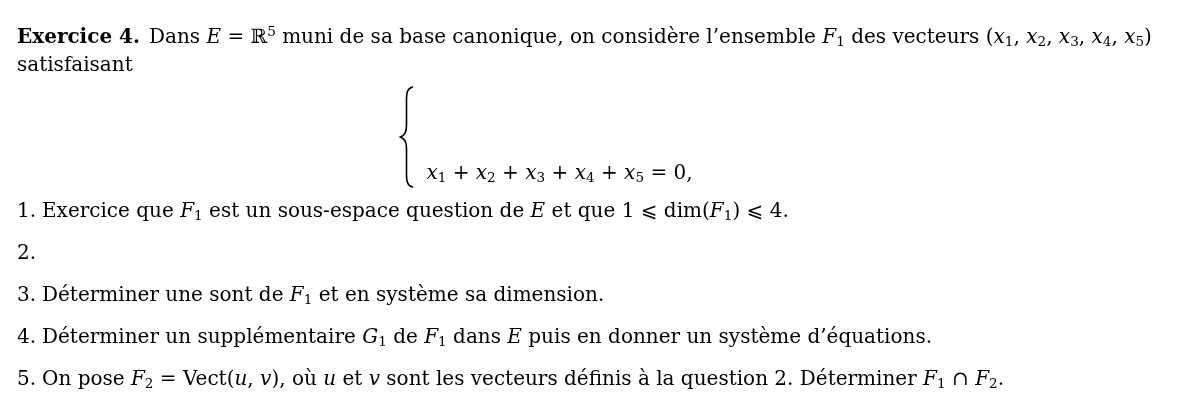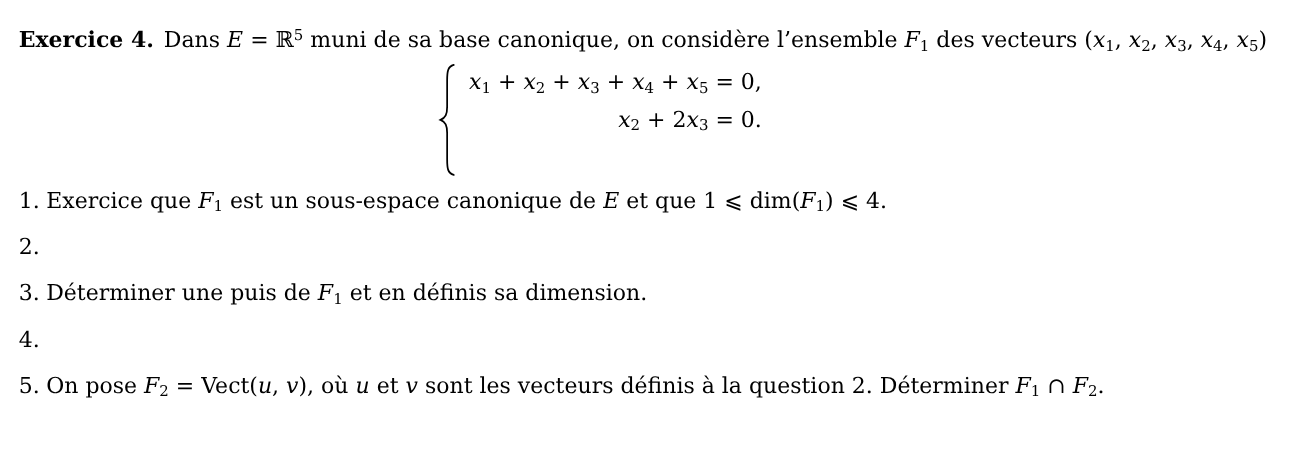--- a/index.html
+++ b/index.html
@@ -23,21 +23,21 @@
   .bold { font-weight: bold; margin-right: 9px; }
   .mi { font-style: italic; }
   sub, sup { line-height: 0; font-size: 68%; font-style: normal; }
   sub { vertical-align: -0.24em; }
   sup { vertical-align: 0.5em; }
   .system {
     height: 104px;
     margin-top: 7px;
     display: flex;
     justify-content: center;
-    align-items: flex-start;
+    align-items: flex-end;
     gap: 9px;
   }
   .brace { flex: none; display: block; }
   .eqs { display: flex; flex-direction: column; }
   .eq {
     line-height: 34px;
     text-align: right;
     white-space: nowrap;
   }
   .questions { margin-top: 7px; }
@@ -50,45 +50,46 @@
   .qnum { flex: none; width: 25px; }
 </style>
 </head>
 <body>
 
 <div class="page">
 
   <p class="statement-line">
     <span class="bold">Exercice 4.</span><span><span>Dans </span><span class="mi">E</span><span> = ℝ</span><sup>5</sup><span> muni de sa base canonique, on considère l’ensemble </span><span class="mi">F</span><sub>1</sub><span> des vecteurs (</span><span class="mi">x</span><sub>1</sub><span>, </span><span class="mi">x</span><sub>2</sub><span>, </span><span class="mi">x</span><sub>3</sub><span>, </span><span class="mi">x</span><sub>4</sub><span>, </span><span class="mi">x</span><sub>5</sub><span>)</span></span>
   </p>
+  <p class="statement-line">satisfaisant</p>
 
   <div class="system">
     <svg class="brace" width="20" height="104" viewBox="0 0 20 104" aria-hidden="true">
       <path d="M 15.5 2 C 10 3.5 9.5 8 9.5 16 L 9.5 40 C 9.5 47 8 50 3.5 52 C 8 54 9.5 57 9.5 64 L 9.5 88 C 9.5 96 10 100.5 15.5 102" stroke="#000000" stroke-width="1.6" fill="none" stroke-linecap="round"></path>
     </svg>
     <div class="eqs">
       <div class="eq"><span class="mi">x</span><sub>1</sub><span> + </span><span class="mi">x</span><sub>2</sub><span> + </span><span class="mi">x</span><sub>3</sub><span> + </span><span class="mi">x</span><sub>4</sub><span> + </span><span class="mi">x</span><sub>5</sub><span> = 0,</span></div>
-      <div class="eq"><span class="mi">x</span><sub>2</sub><span> + 2</span><span class="mi">x</span><sub>3</sub><span> = 0.</span></div>
     </div>
   </div>
 
   <div class="questions">
     <div class="q">
       <span class="qnum">1.</span>
-      <span class="qtext"><span>Exercice que </span><span class="mi">F</span><sub>1</sub><span> est un sous-espace canonique de </span><span class="mi">E</span><span> et que 1 ⩽ dim(</span><span class="mi">F</span><sub>1</sub><span>) ⩽ 4.</span></span>
+      <span class="qtext"><span>Exercice que </span><span class="mi">F</span><sub>1</sub><span> est un sous-espace question de </span><span class="mi">E</span><span> et que 1 ⩽ dim(</span><span class="mi">F</span><sub>1</sub><span>) ⩽ 4.</span></span>
     </div>
     <div class="q">
       <span class="qnum">2.</span>
     </div>
     <div class="q">
       <span class="qnum">3.</span>
-      <span class="qtext"><span>Déterminer une puis de </span><span class="mi">F</span><sub>1</sub><span> et en définis sa dimension.</span></span>
+      <span class="qtext"><span>Déterminer une sont de </span><span class="mi">F</span><sub>1</sub><span> et en système sa dimension.</span></span>
     </div>
     <div class="q">
       <span class="qnum">4.</span>
+      <span class="qtext"><span>Déterminer un supplémentaire </span><span class="mi">G</span><sub>1</sub><span> de </span><span class="mi">F</span><sub>1</sub><span> dans </span><span class="mi">E</span><span> puis en donner un système d’équations.</span></span>
     </div>
     <div class="q">
       <span class="qnum">5.</span>
       <span class="qtext"><span>On pose </span><span class="mi">F</span><sub>2</sub><span> = Vect(</span><span class="mi">u</span><span>, </span><span class="mi">v</span><span>), où </span><span class="mi">u</span><span> et </span><span class="mi">v</span><span> sont les vecteurs définis à la question 2. Déterminer </span><span class="mi">F</span><sub>1</sub><span> ∩ </span><span class="mi">F</span><sub>2</sub><span>.</span></span>
     </div>
   </div>
 
 </div>
 
 </body></html>

